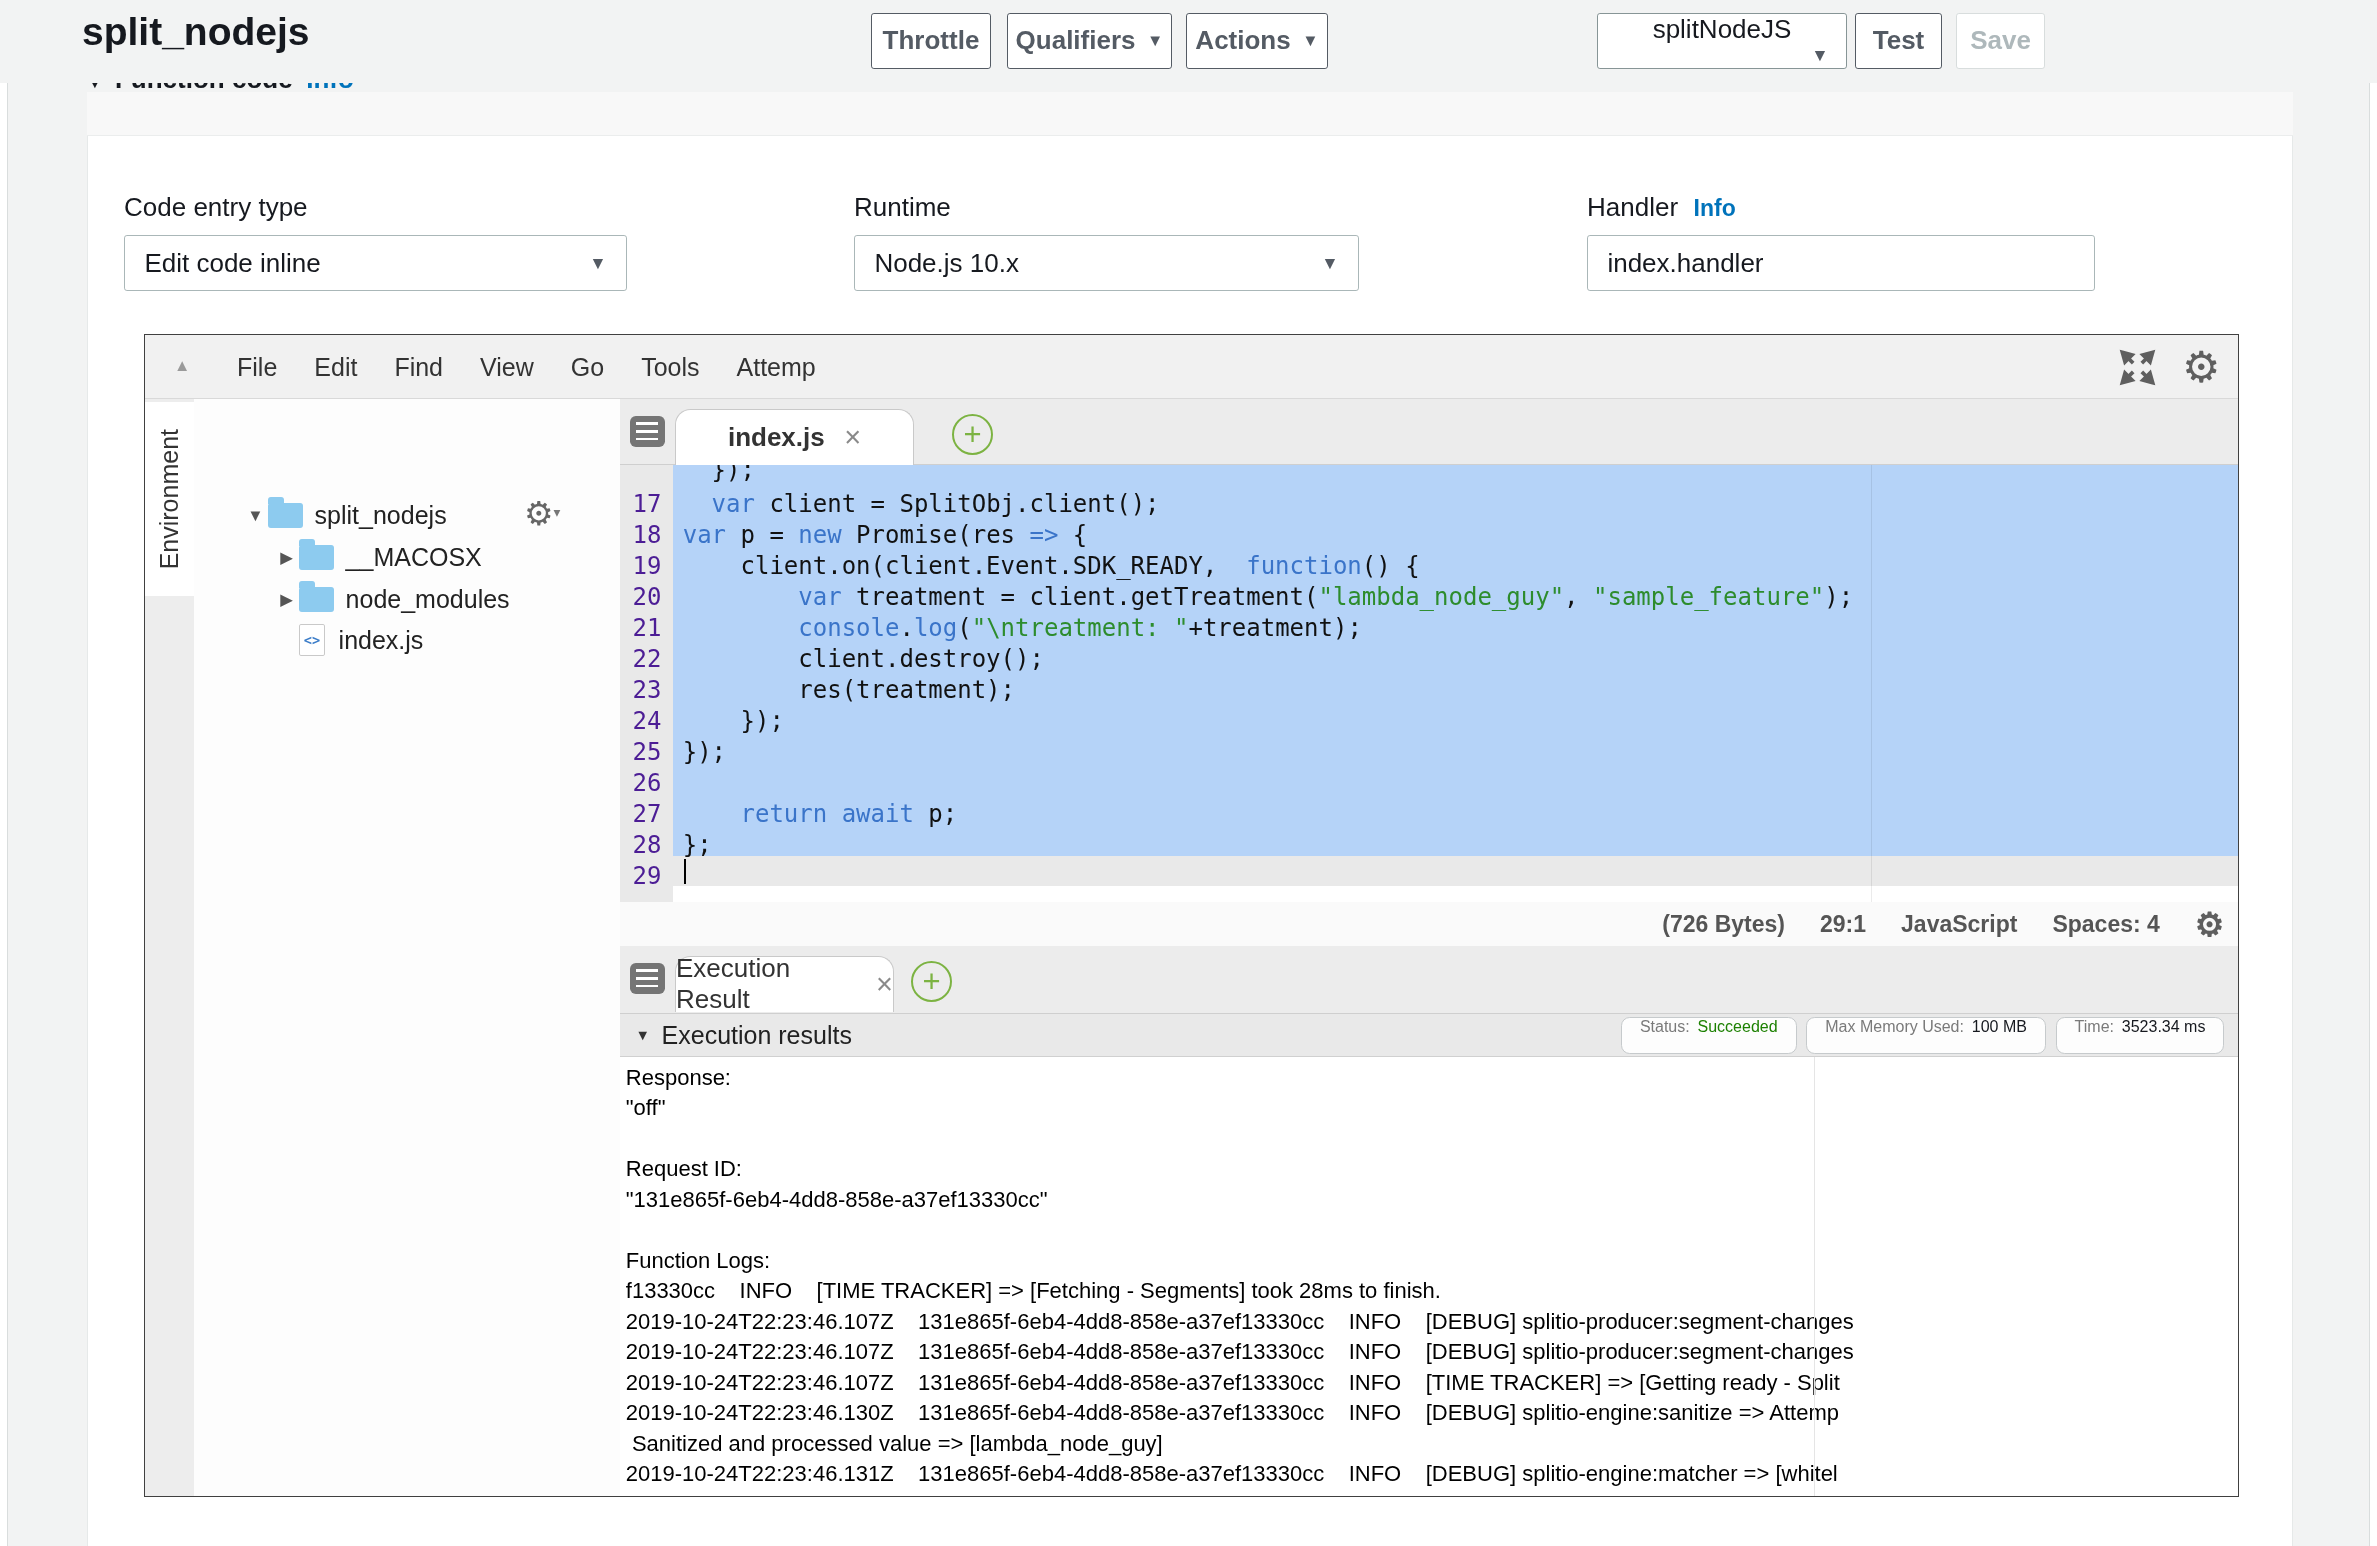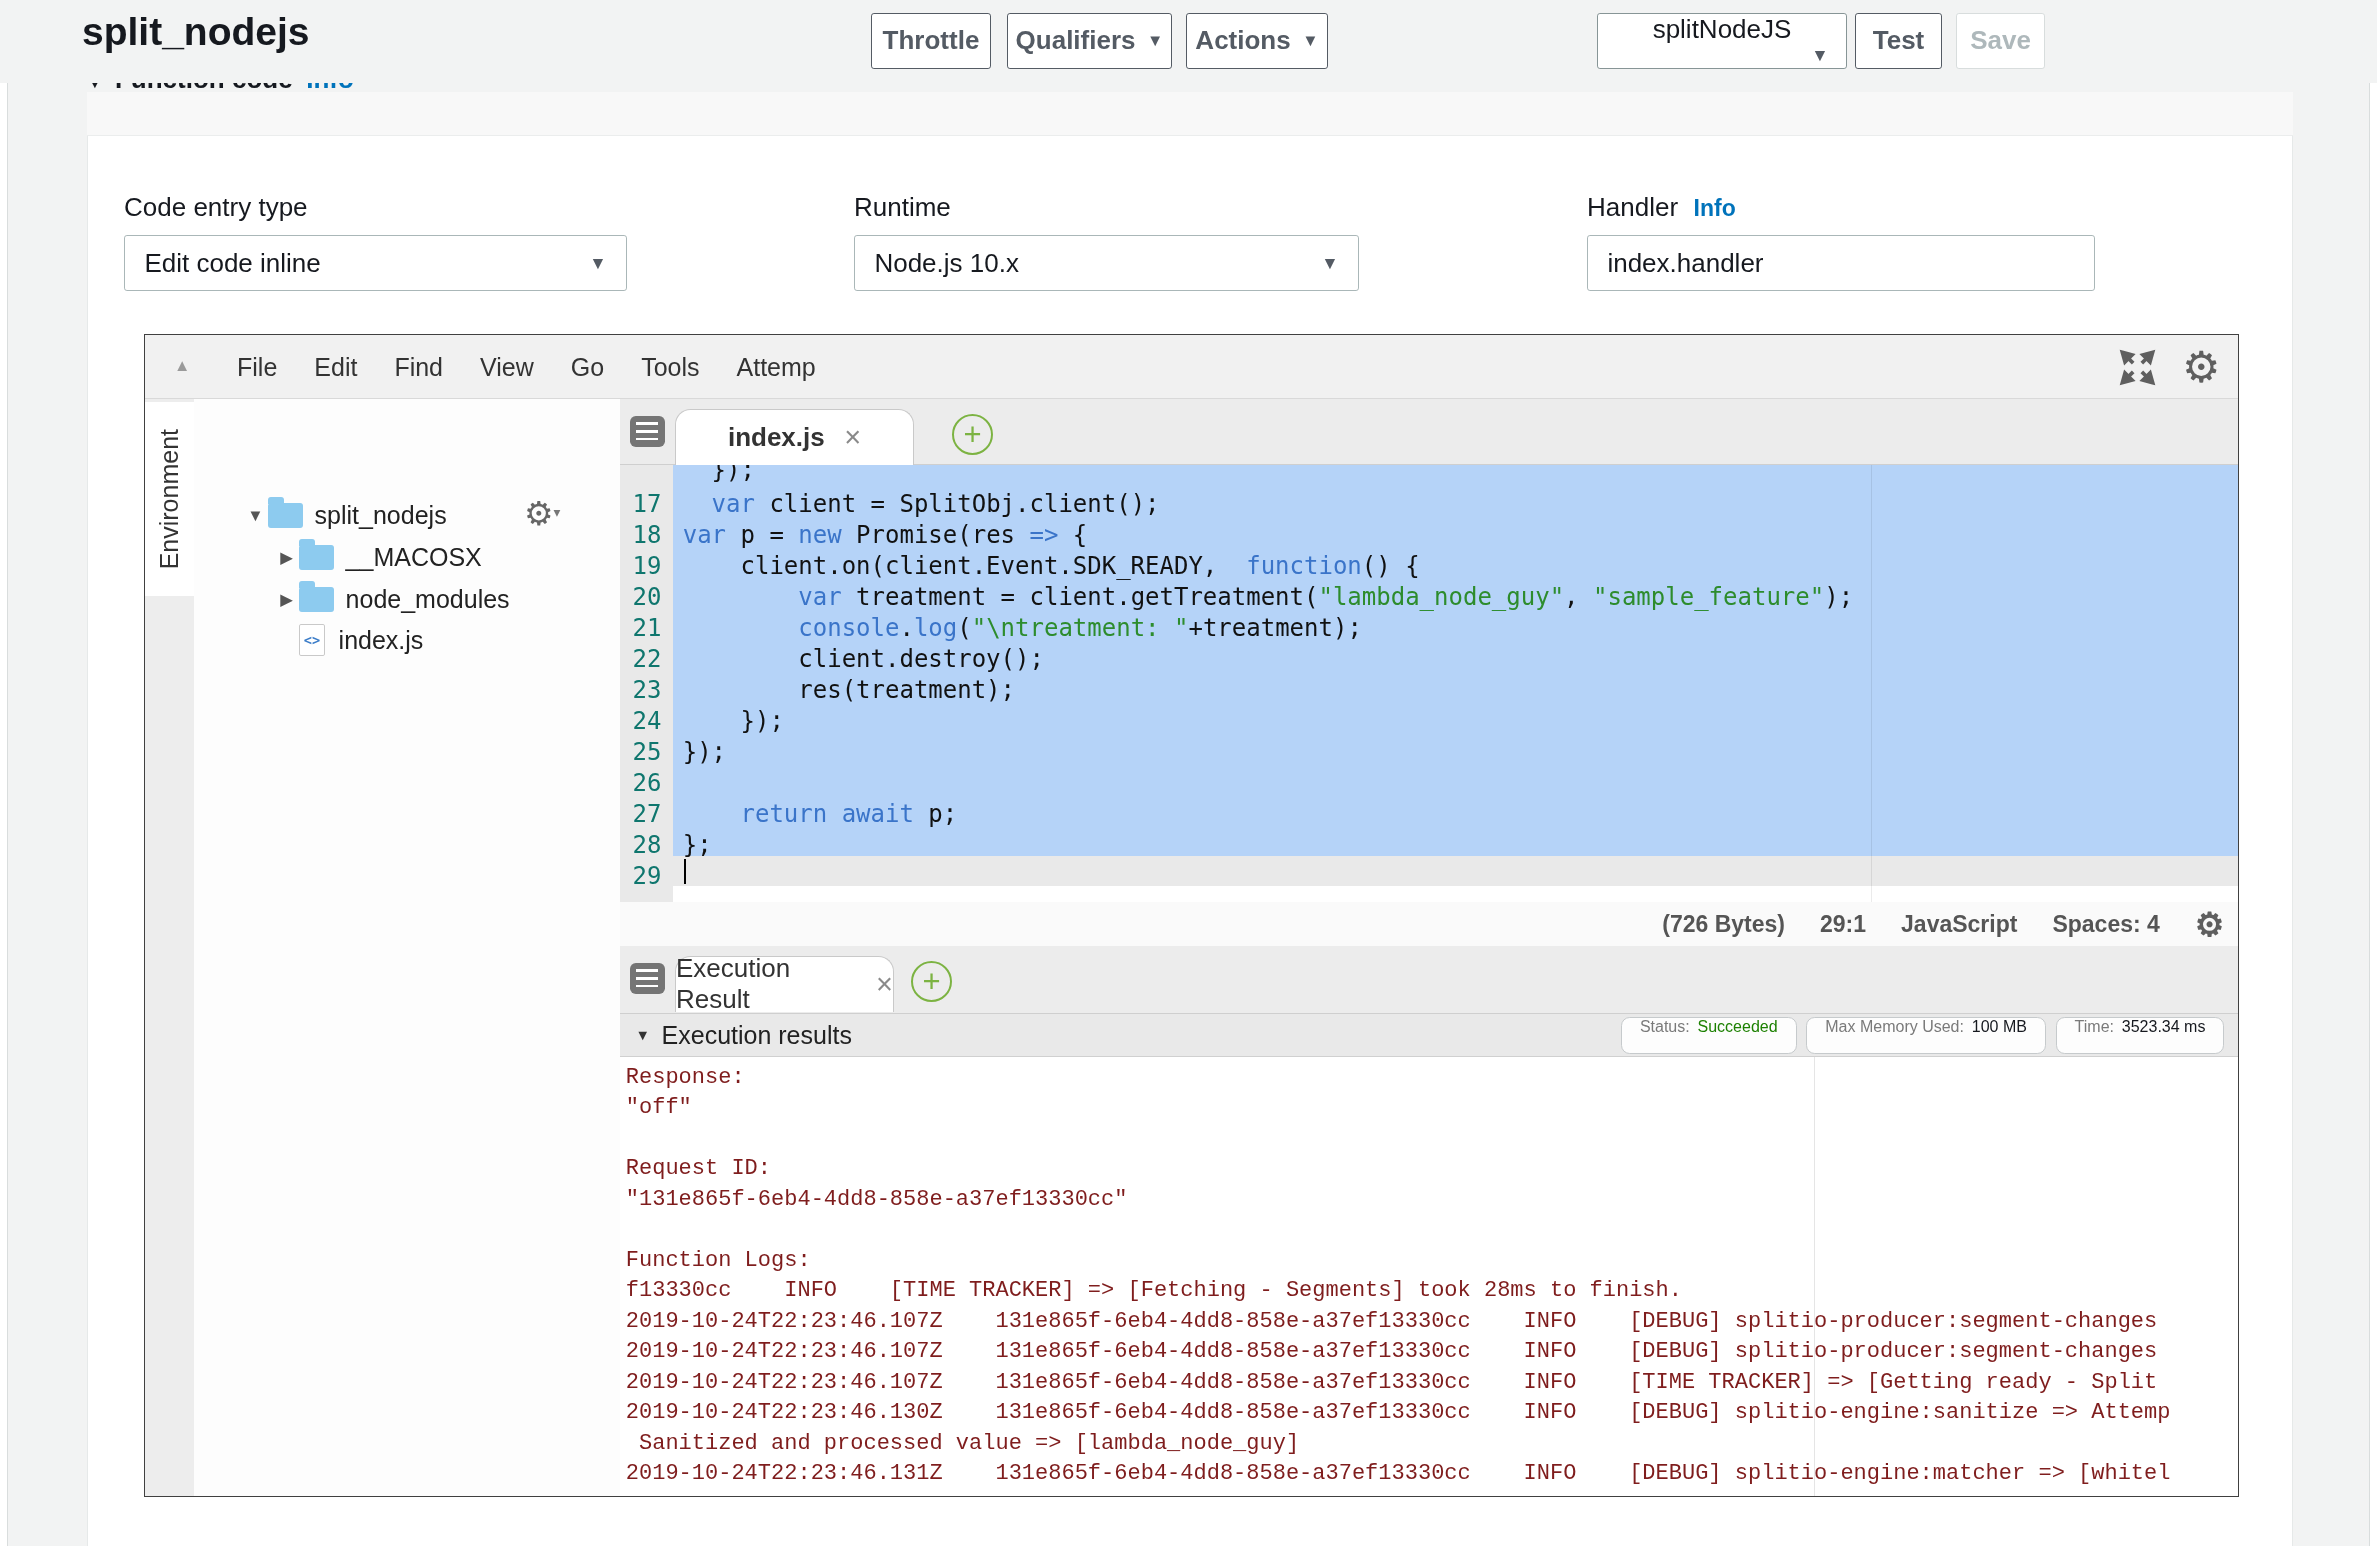--- a/index.html
+++ b/index.html
@@ -75,21 +75,21 @@
   .tab{position:absolute;top:9.7px;height:56px;background:#fff;border:1px solid #c9c9c9;border-bottom:none;
     border-radius:15.5px 15.5px 0 0;display:flex;align-items:center;justify-content:center;gap:19.4px;
     font-size:26px;color:#333;cursor:pointer;box-sizing:border-box;}
   .tab .x{color:#8a8a8a;font-size:29px;cursor:pointer;}
   .plus{position:absolute;width:41px;height:41px;border:2.9px solid #7cb342;border-radius:50%;
     color:#7cb342;font-size:31px;display:flex;align-items:center;justify-content:center;
     box-sizing:border-box;cursor:pointer;top:14.6px;line-height:1;}
   
   .code{position:absolute;left:0;top:66px;width:100%;height:437px;background:#fff;overflow:hidden;}
   .gutter{position:absolute;left:0;top:0;width:53px;height:437px;background:#e9e9e9;
-    font-family:"DejaVu Sans Mono",monospace;font-size:24px;color:#0f766e;text-align:right;box-sizing:border-box;
+    font-family:"DejaVu Sans Mono",monospace;font-size:24px;color:#4c1d95;text-align:right;box-sizing:border-box;
     padding-right:11.6px;}
   .gutter div{height:31px;line-height:31px;}
   .gutter .pad{height:24px;}
   .codearea{position:absolute;left:53px;top:0;right:0;height:437px;}
   .selection{position:absolute;left:0;top:0;width:100%;height:391px;background:var(--sel,#b5d3f8);}
   .activeline{position:absolute;left:0;top:391px;width:100%;height:30px;background:#e9e9e9;}
   .printmargin{position:absolute;top:0;height:437px;width:1px;background:rgba(0,0,0,0.08);}
   .clipline{position:absolute;left:0;top:0;width:100%;height:24px;overflow:hidden;}
   .clipline span{display:block;margin-top:-9.7px;}
   .codelines{position:absolute;left:0;top:24px;width:100%;}
@@ -110,22 +110,22 @@
     border-bottom:1px solid #d0d0d0;box-sizing:border-box;display:flex;align-items:center;
     padding:0 13.6px 0 15.5px;}
   .rtitle{font-size:25px;color:#222;display:flex;align-items:center;gap:11.6px;}
   .rtitle .car{font-size:14.6px;color:#333;}
   .badges{margin-left:auto;display:flex;gap:9.7px;}
   .badge{height:37px;box-sizing:border-box;background:#fdfdfd;border:1.9px solid #c6cacc;border-radius:8.7px;
     display:flex;align-items:flex-start;padding:0 18px;font-size:16px;color:#7a7a7a;white-space:nowrap;}
   .badge b{font-weight:700;margin-left:7.8px;font-weight:normal;}
   
   .log{position:absolute;left:0;top:658px;width:100%;height:439px;background:#fff;overflow:hidden;}
-  .log pre{margin:0;padding:5.8px 0 0 5.8px;font-family:Liberation Mono, monospace;font-size:22px;
-    line-height:30.5px;color:#7f1d1d;}
+  .log pre{margin:0;padding:5.8px 0 0 5.8px;font-family:Liberation Sans, sans-serif;font-size:22px;
+    line-height:30.5px;color:#000000;}
   .log .printmargin2{position:absolute;top:0;height:439px;width:1px;background:#e5e5e5;left:1194px;}
   
   .expand-ico{width:39px;height:39px;cursor:pointer;}
 </style>
 </head>
 <body>
 
 <div class="screen">
 
   <div class="abs frag">

